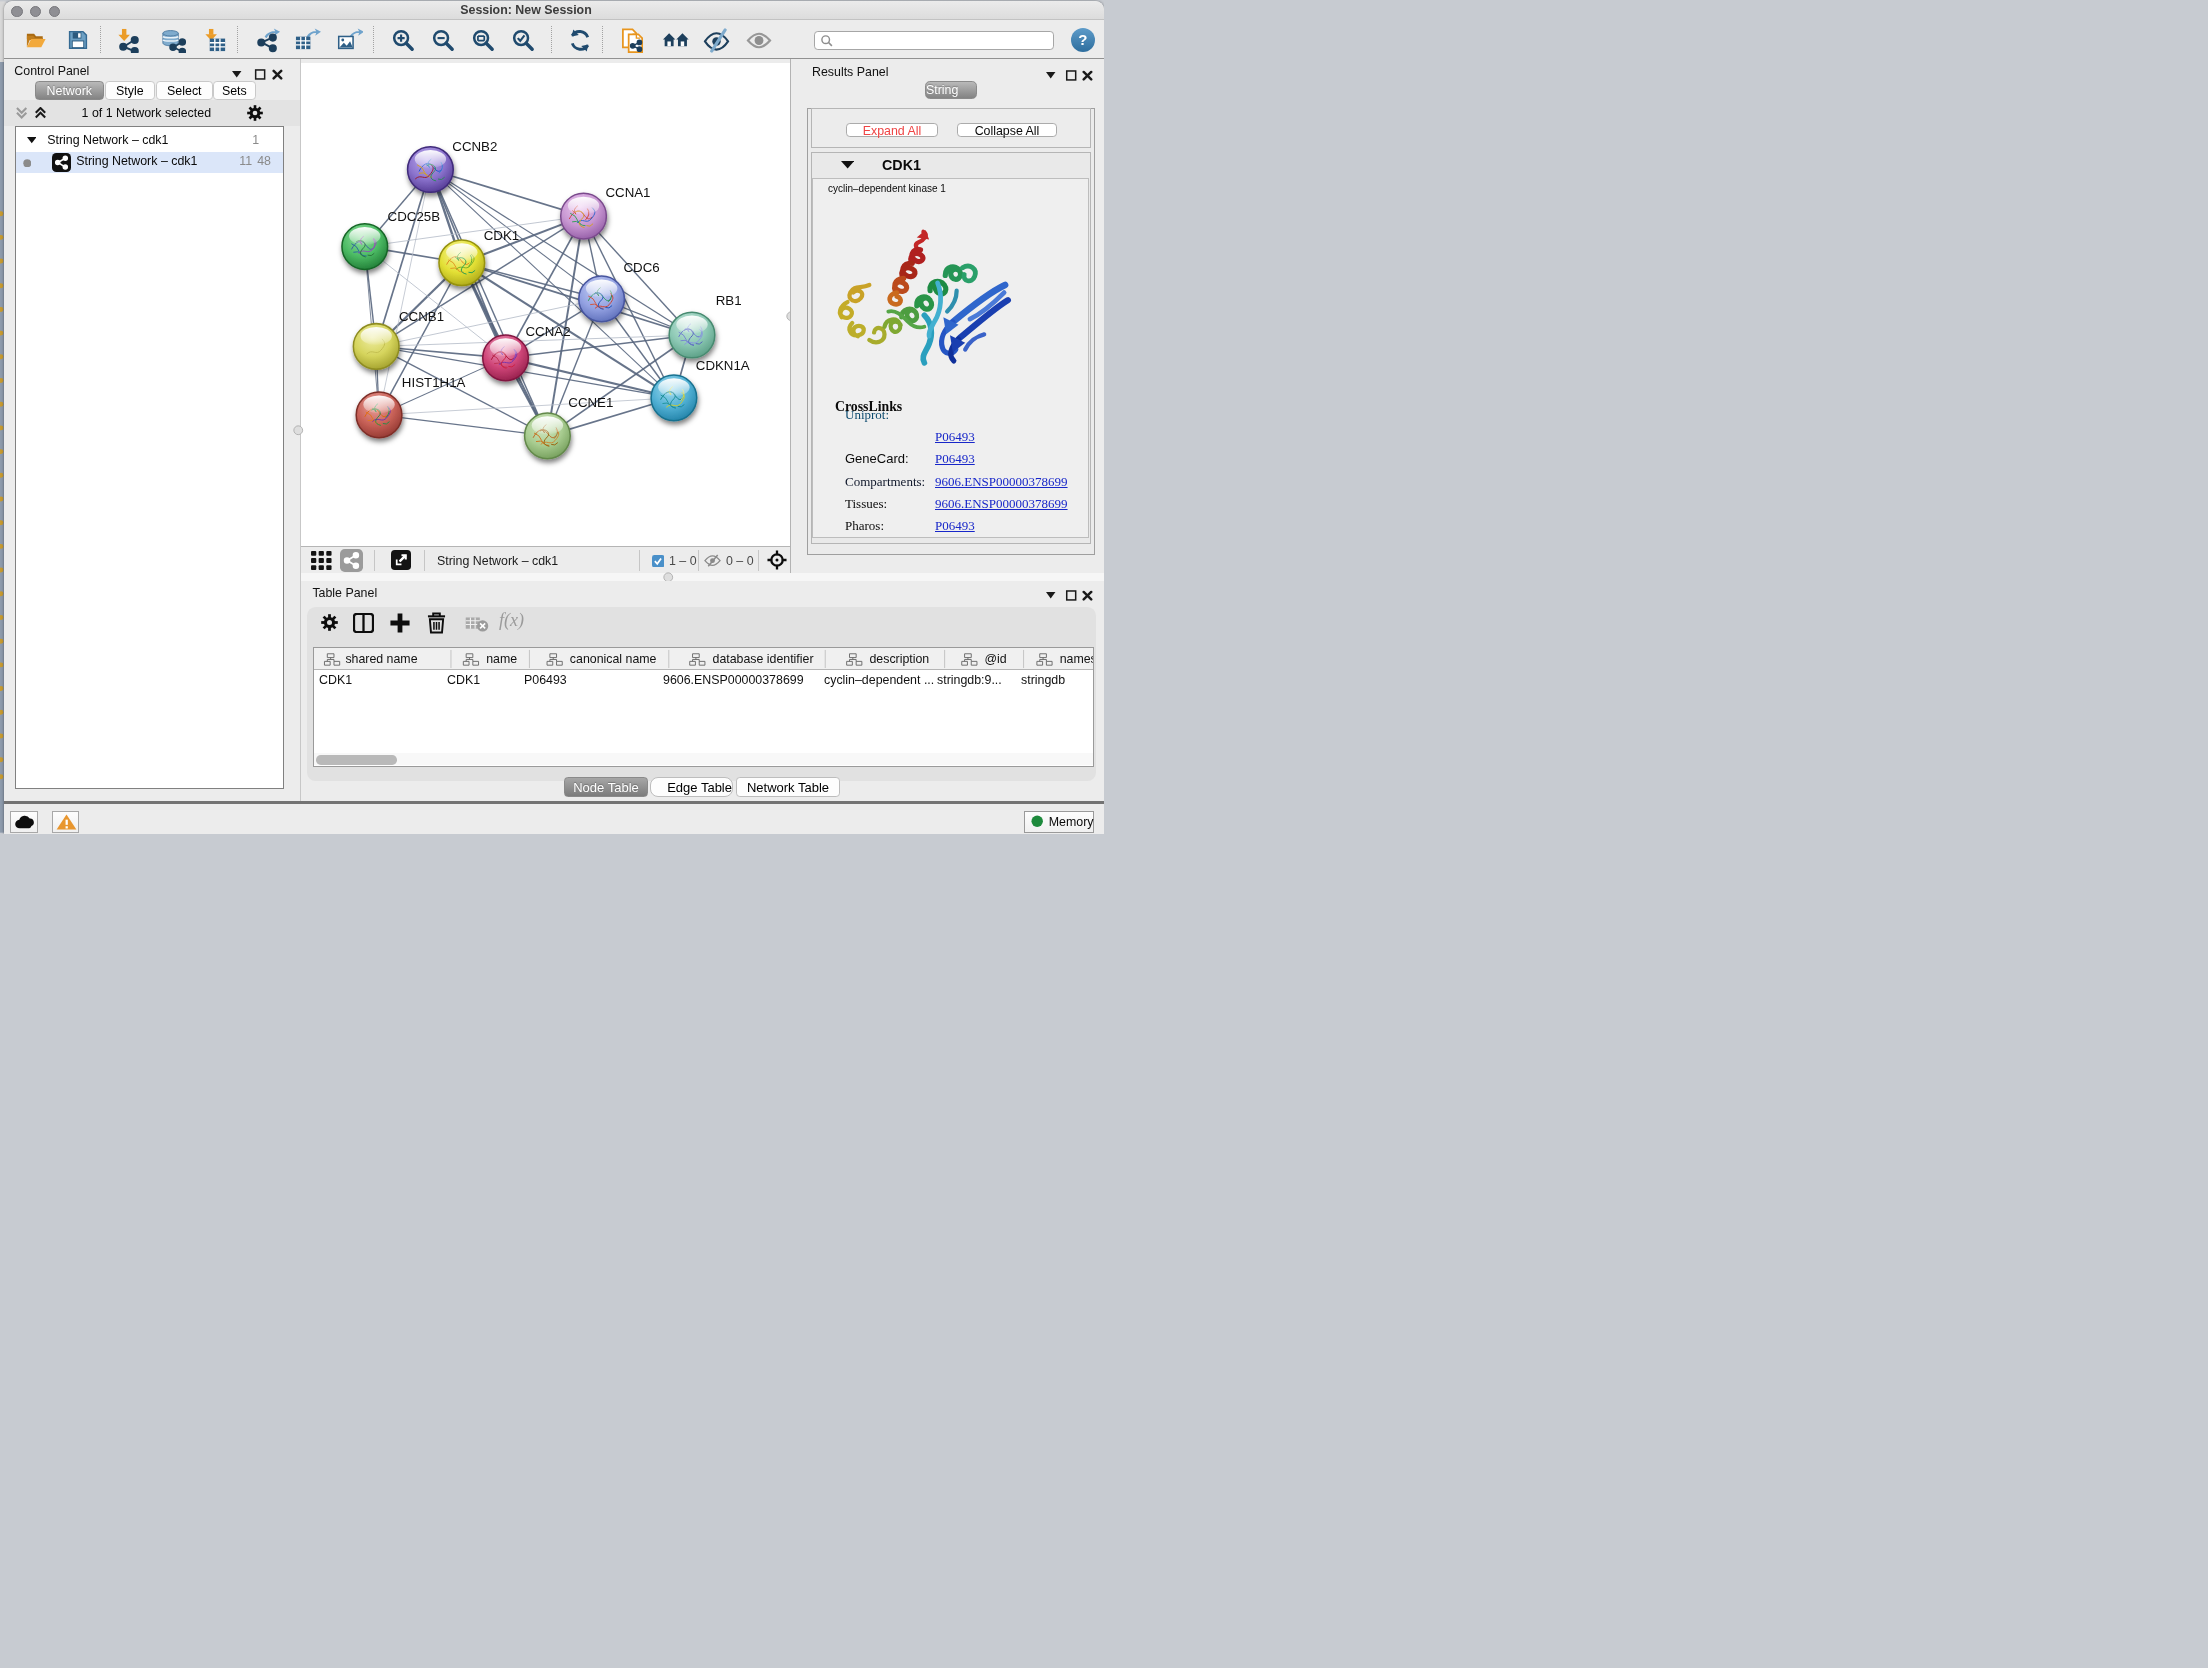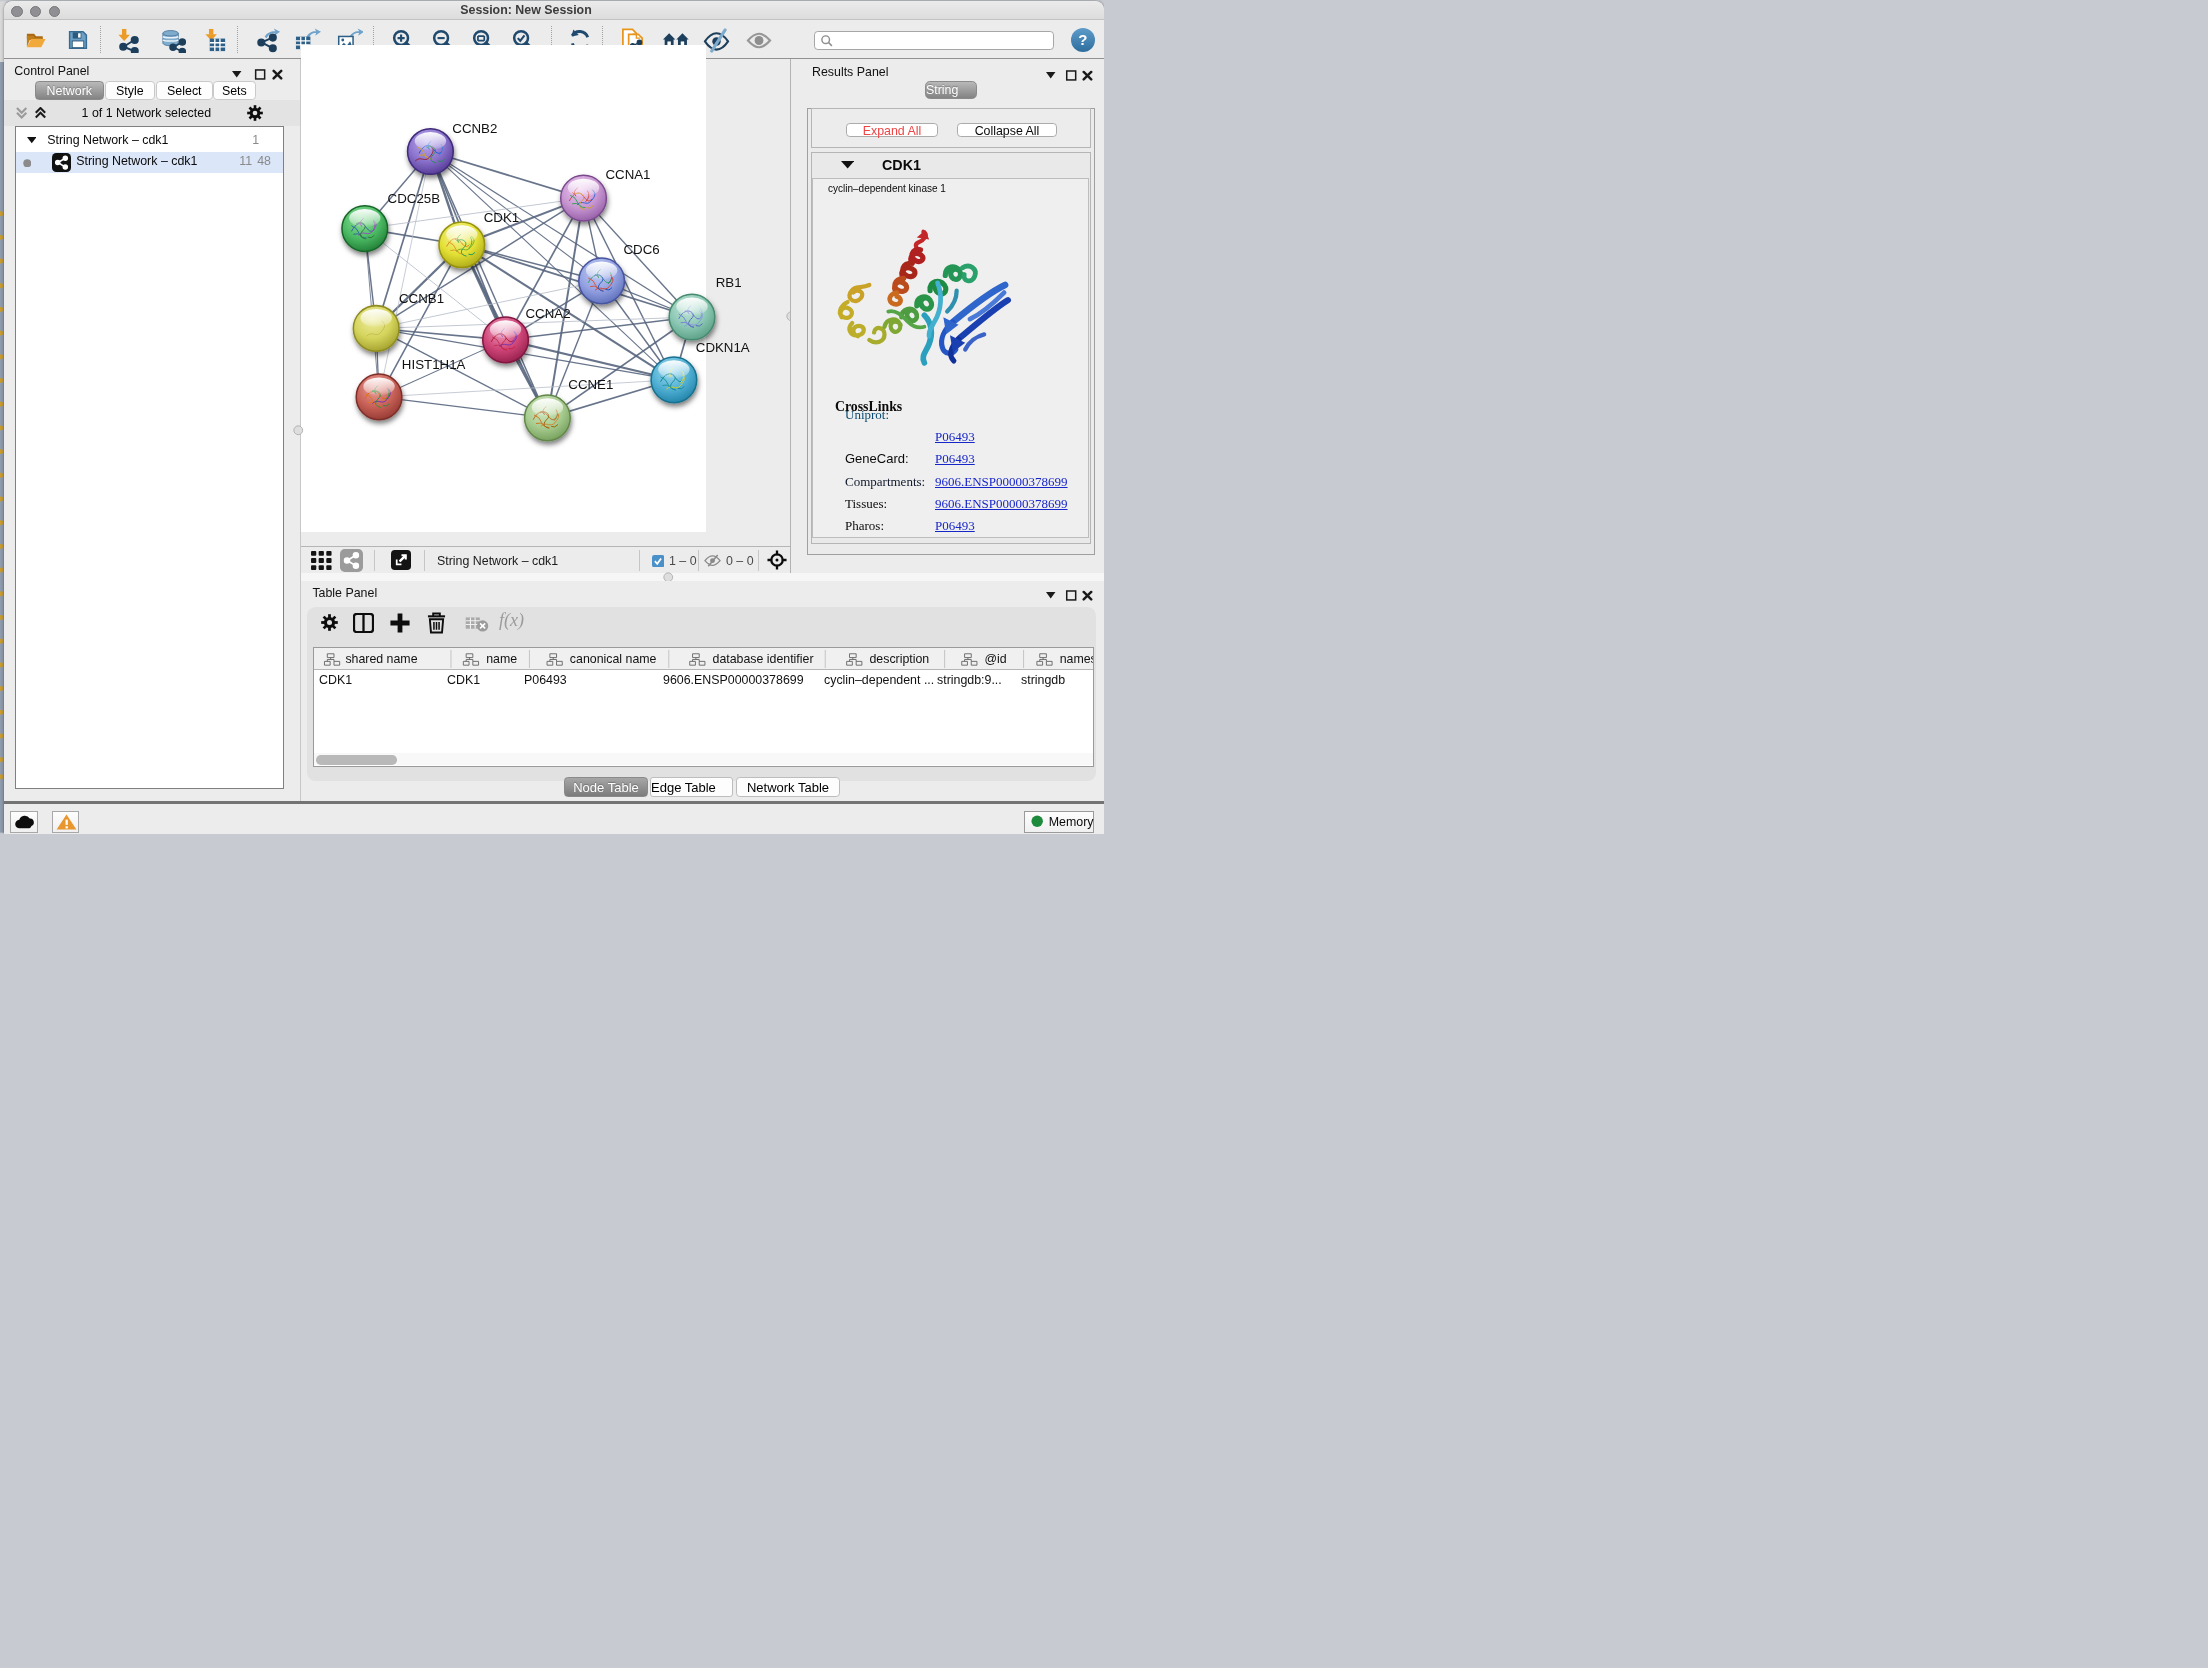--- a/index.html
+++ b/index.html
@@ -18,21 +18,21 @@
 
 #cpanel{position:absolute;left:3.8px;top:59px;width:296px;height:742px;background:#ececec}
 .phead{font-size:12.4px;color:#111}
 .tab{position:absolute;top:22px;height:19px;background:#fdfdfd;border:1px solid #c9c9c9;font-size:12.4px;color:#000;text-align:center;line-height:18px;border-radius:3.8px}
 .tabsel{background:linear-gradient(#b9b9b9,#838383);color:#fff;border:1px solid #8a8a8a;text-shadow:0 -1px 1px rgba(0,0,0,.25)}
 #cpband{position:absolute;left:0px;top:41px;width:296px;height:26px;background:#e3e3e3}
 #cptree{position:absolute;left:11.4px;top:67px;width:269px;height:663px;background:#fff;border:1px solid #808080}
 .trow{position:absolute;left:0;width:267px;height:21px;font-size:12.4px;color:#0a0a0a}
 #cpseldiv{position:absolute;left:300px;top:59px;width:1px;height:742px;background:#c7c7c7}
 
-#canvas{position:absolute;left:301px;top:45px;width:405px;height:487px;background:#fff}
+#canvas{position:absolute;left:301px;top:63px;width:489px;height:487px;background:#fff}
 #cbar{position:absolute;left:301px;top:546px;width:489px;height:27px;background:#ececec;border-top:1px solid #b5b5b5}
 .cbsep{position:absolute;top:2.9px;height:21px;width:1px;background:#c6c6c6}
 #splith{position:absolute;left:301px;top:573px;width:804px;height:8.6px;background:#f6f6f6}
 
 #rpanel{position:absolute;left:790px;top:59px;width:314px;height:514px;background:#ececec;border-left:1px solid #b3b3b3}
 
 #tpanel{position:absolute;left:301px;top:581px;width:804px;height:220px;background:#ececec}
 
 #sbar{position:absolute;left:3.8px;top:801px;width:1100px;height:33px;background:#ececec;border-top:3px solid #737373}
 .sbtn{position:absolute;top:6.7px;height:22px;background:linear-gradient(#fdfdfd,#f0f0f0);border:1.4px solid #a8a8a8}
@@ -827,21 +827,21 @@
 <div class="abs" style="left:18px;top:92px;font-size:12.4px;color:#111">CDK1</div>
 <div class="abs" style="left:146px;top:92px;font-size:12.4px;color:#111">CDK1</div>
 <div class="abs" style="left:223px;top:92px;font-size:12.4px;color:#111">P06493</div>
 <div class="abs" style="left:362px;top:92px;font-size:12.4px;color:#111">9606.ENSP00000378699</div>
 <div class="abs" style="left:523px;top:92px;font-size:12.4px;color:#111">cyclin–dependent ...</div>
 <div class="abs" style="left:636px;top:92px;font-size:12.4px;color:#111">stringdb:9...</div>
 <div class="abs" style="left:720px;top:92px;font-size:12.4px;color:#111">stringdb</div>
 <div class="abs" style="left:13.3px;top:172px;width:779px;height:12.4px;background:#f8f8f8"></div>
 <div class="abs" style="left:15px;top:174px;width:81px;height:9.5px;background:#b9b9b9;border-radius:4.8px"></div>
 <div class="abs" style="left:263px;top:196px;width:84px;height:20px;background:linear-gradient(#a6a6a6,#7c7c7c);border:1px solid #8a8a8a;border-radius:3.8px;color:#fff;font-size:13px;text-align:center;line-height:19px;text-shadow:0 -1px 1px rgba(0,0,0,.25)">Node Table</div>
-<div class="abs" style="left:349px;top:196px;width:83px;height:20px;background:#fdfdfd;border:1px solid #bdbdbd;border-radius:3px;color:#000;font-size:13px;text-align:left;line-height:19px">Edge Table</div>
+<div class="abs" style="left:349px;top:196px;width:83px;height:20px;background:#fdfdfd;border:1px solid #bdbdbd;border-radius:8px;color:#000;font-size:13px;text-align:right;line-height:19px">Edge Table</div>
 <div class="abs" style="left:435px;top:196px;width:104px;height:20px;background:#fdfdfd;border:1px solid #bdbdbd;border-radius:3.8px;color:#000;font-size:13px;text-align:center;line-height:19px">Network Table</div>
 </div>
 <div id="sbar">
 <div class="sbtn" style="left:6.7px;width:27.6px">
       <svg width="21" height="14.3" style="position:absolute;left:2.9px;top:2.9px" viewBox="0 0 22 15">
         <path d="M6,14 a4.5,4.5 0 0 1 -0.5,-9 a6,6 0 0 1 11,-1.2 a4,4 0 0 1 1.8,7.7 a3.5,3.5 0 0 1 -2.3,2.5 z" fill="#0d0d0d"></path>
       </svg>
     </div>
 <div class="sbtn" style="left:48px;width:27px">
       <svg width="21" height="16" style="position:absolute;left:2.9px;top:1.9px" viewBox="0 0 22 17">

